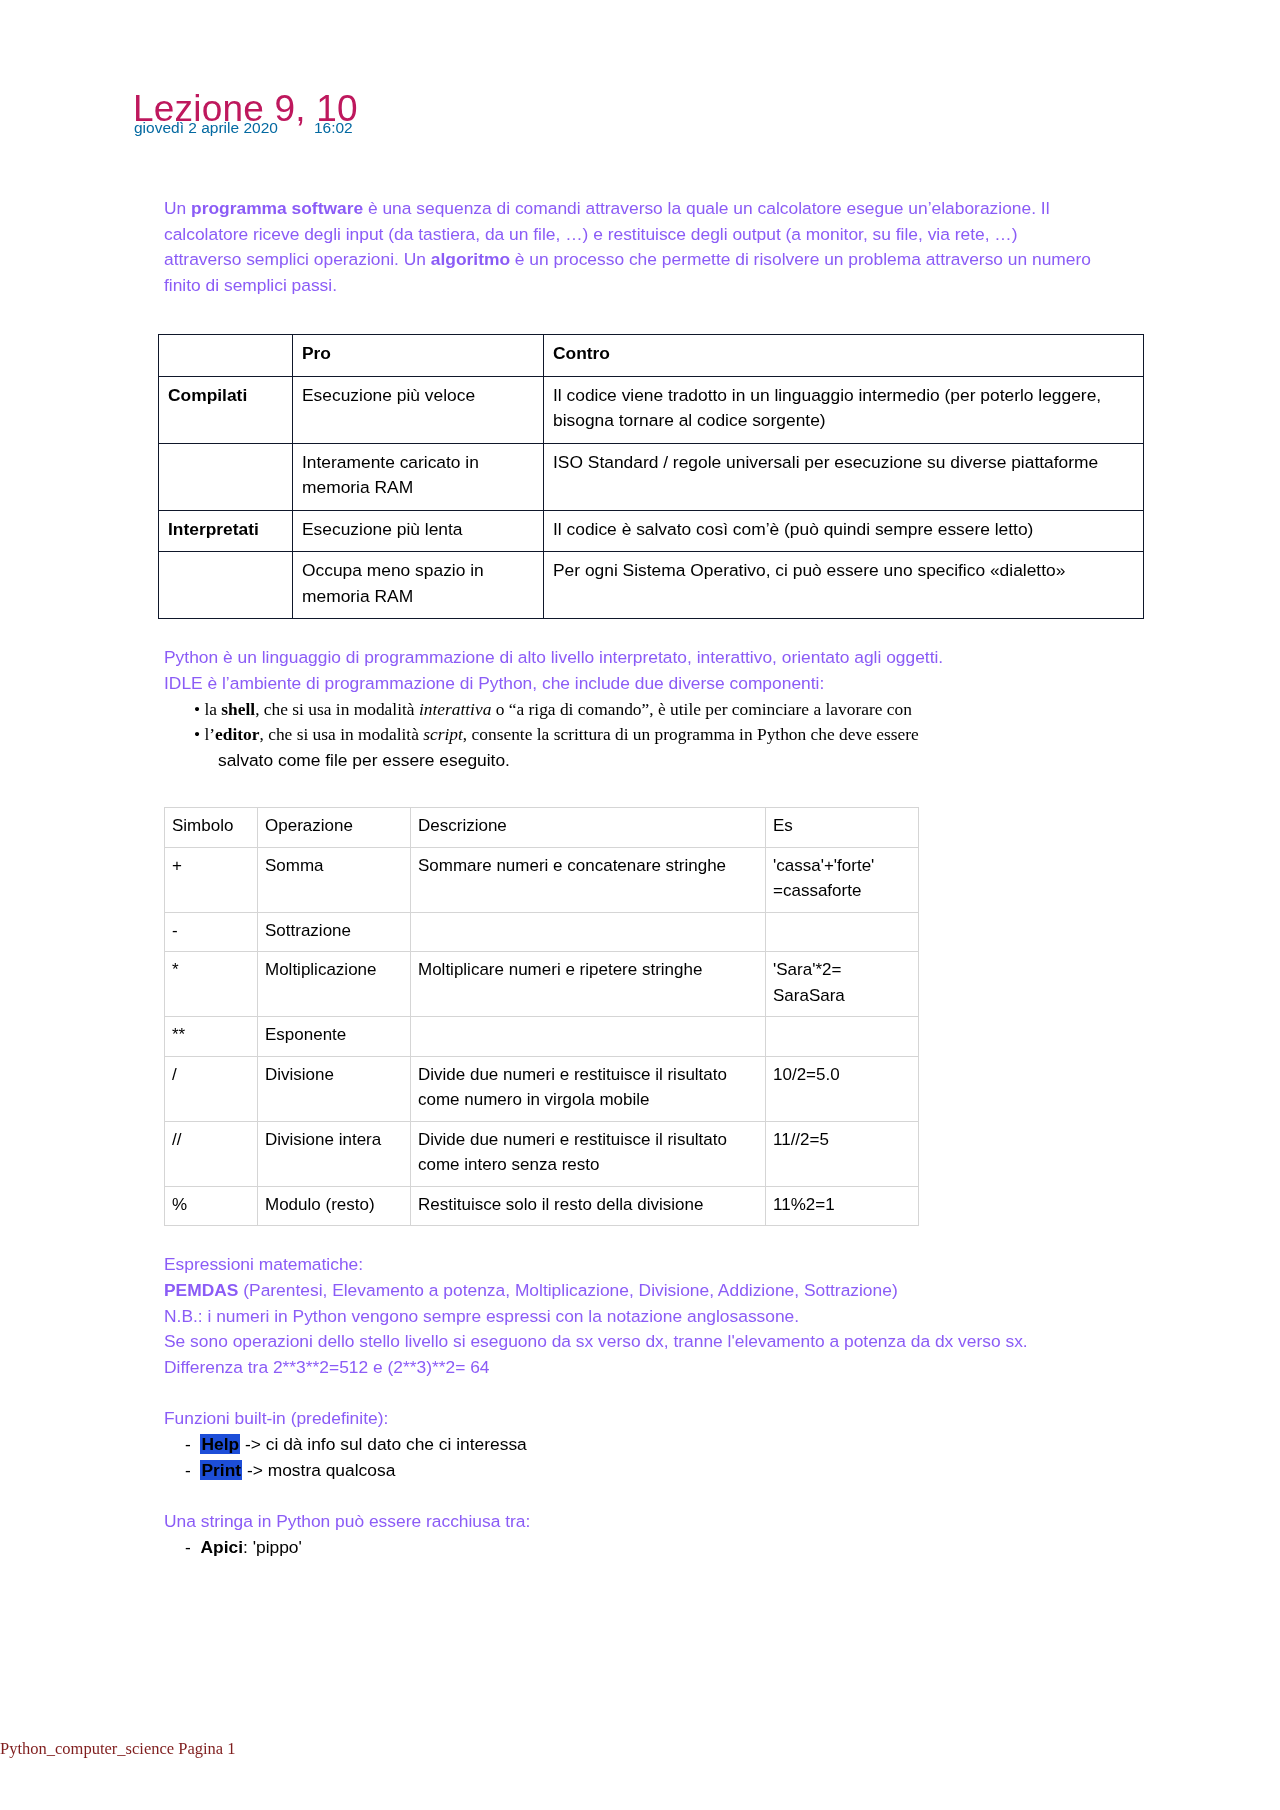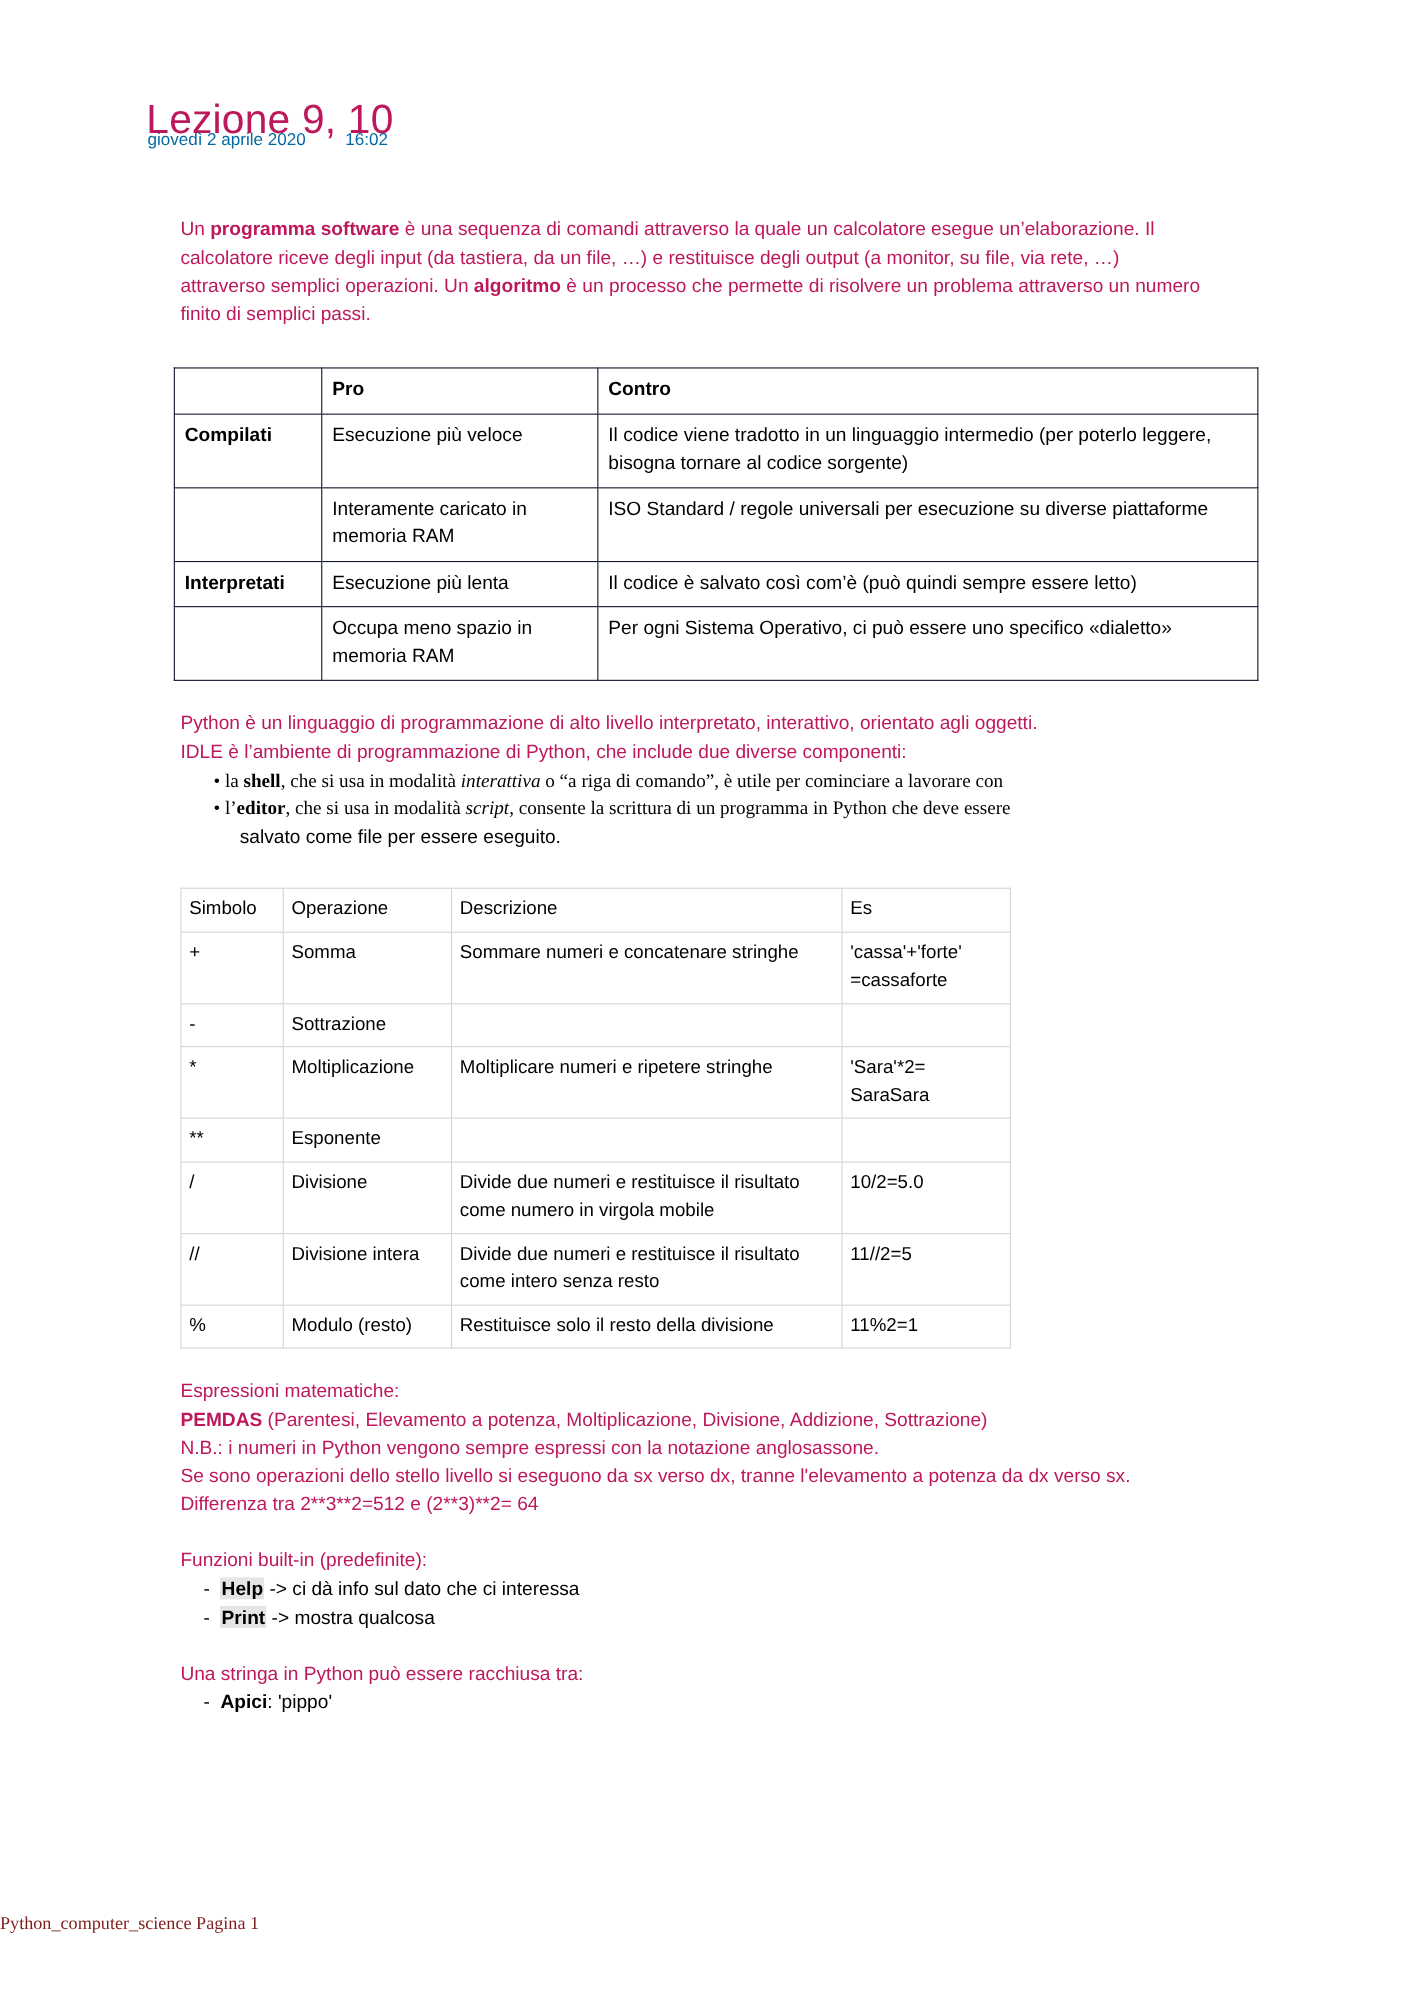--- a/index.html
+++ b/index.html
@@ -50,21 +50,21 @@
     position: absolute;
     left: 164px;
     top: 196px;
     width: 935px;
   }
 
   p.para {
     margin: 0;
     font-size: 17.4px;
     line-height: 25.6px;
-    color: #be185d;
+    color: #8b5cf6;
     text-align: left;
   }
   .spacer-26 { height: 26px; }
   .spacer-34 { height: 34px; }
   .spacer-10 { height: 10px; }
 
   b, .b { font-weight: 700; }
   i, .i { font-style: italic; }
 
   
@@ -119,21 +119,21 @@
     padding-left: 54px;
   }
   .dash-line {
     margin: 0;
     font-size: 17.4px;
     line-height: 25.6px;
     padding-left: 38px;
     text-indent: -17px;
   }
   .hl {
-    background: #e5e5e5;
+    background: #1d4ed8;
     font-weight: 700;
     padding: 0 1px;
   }
 
   
   .footer {
     position: absolute;
     left: 0;
     top: 1739px;
     width: 1280px;

